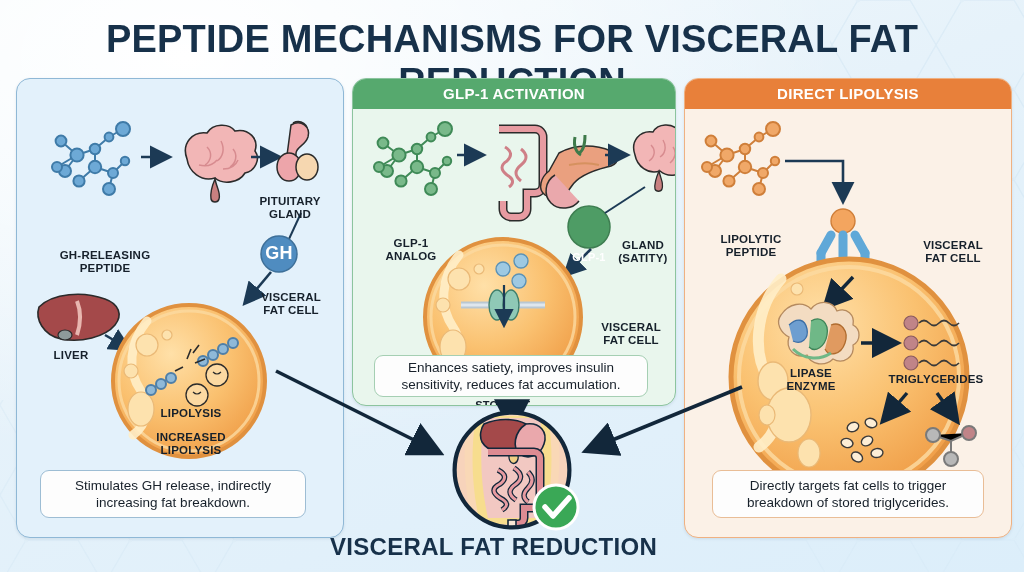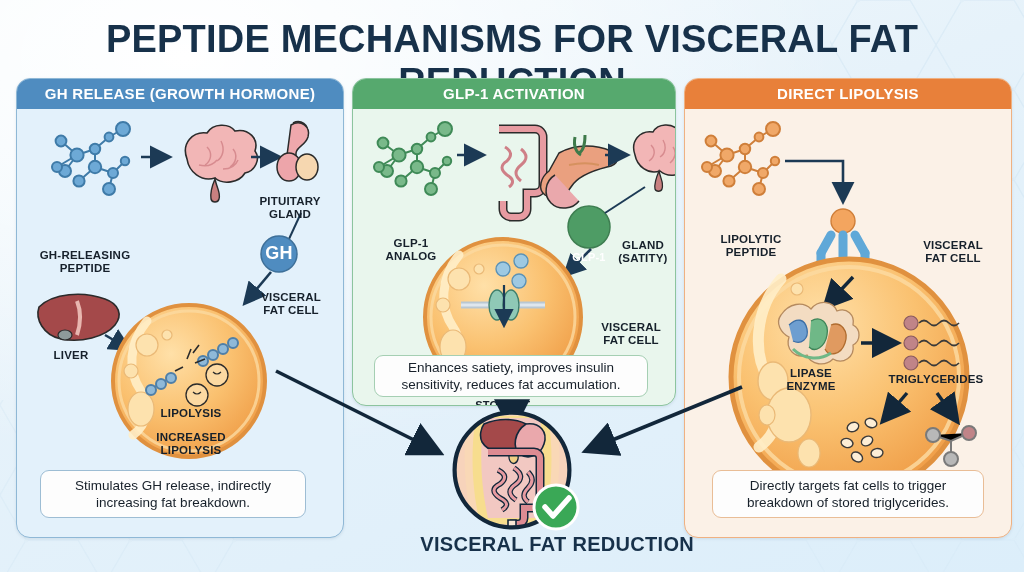--- a/index.html
+++ b/index.html
@@ -40,22 +40,22 @@
        display:flex;align-items:center;justify-content:center;padding:6px 8px;
        box-sizing:border-box;}
   .cap1{left:40px;top:470px;width:266px;height:48px;border:1.3px solid #9dbdd4;}
   .cap2{left:374px;top:355px;width:274px;height:42px;border:1.3px solid #a5cfb3;}
   .cap3{left:712px;top:470px;width:272px;height:48px;border:1.3px solid #e9bd96;}
 
   .lbl{position:absolute;font-size:11.5px;font-weight:bold;color:#16202b;
        text-align:center;line-height:13px;letter-spacing:.2px;}
   .lbl.sm{font-size:11px;line-height:12.5px;}
 
-  .bottomlbl{position:absolute;left:330px;top:533px;width:364px;text-align:right;
-    font-size:20px;font-weight:bold;color:#17314a;letter-spacing:.3px;}
+  .bottomlbl{position:absolute;left:330px;top:533px;width:364px;text-align:left;
+    font-size:24px;font-weight:bold;color:#17314a;letter-spacing:.3px;}
 
   svg{position:absolute;overflow:visible;}
   .ov{position:absolute;left:0;top:0;width:1024px;height:572px;pointer-events:none;}
 </style>
 </head>
 <body>
 
 <div id="stage">
 
   <svg id="hexbg" viewBox="0 0 1024 572">
@@ -67,21 +67,20 @@
       </pattern>
     </defs>
     <rect x="830" y="-20" width="220" height="230" fill="url(#hexp)" opacity=".85"></rect>
     <rect x="-20" y="400" width="300" height="200" fill="url(#hexp)" opacity=".6"></rect>
     <rect x="760" y="430" width="300" height="170" fill="url(#hexp)" opacity=".45"></rect>
   </svg>
 
   <div class="title">PEPTIDE MECHANISMS FOR VISCERAL FAT REDUCTION</div>
 
   <div class="panel p1">
-    <div class="hdr">GH RELEASE (GROWTH HORMONE)</div>
     <div class="body">
 
       <svg width="326" height="428" viewBox="0 0 326 428">
         <defs>
           <radialGradient id="fatg1" cx="38%" cy="32%" r="72%">
             <stop offset="0%" stop-color="#ffe0a8"></stop>
             <stop offset="55%" stop-color="#fac170"></stop>
             <stop offset="100%" stop-color="#f09f49"></stop>
           </radialGradient>
           <marker id="ah1" markerWidth="9" markerHeight="9" refX="7.5" refY="4.5" orient="auto">
@@ -162,21 +161,21 @@
           </g>
           <g stroke="#2b2b2b" stroke-width="1.6" fill="none">
             <path d="M170 250 L174 240 M178 254 L188 250 M166 258 L158 262 M176 244 L182 236"></path>
           </g>
           <circle cx="200" cy="266" r="11" fill="#fcd9a2" stroke="#2b2b2b" stroke-width="1.3"></circle>
           <circle cx="180" cy="286" r="11" fill="#fcd9a2" stroke="#2b2b2b" stroke-width="1.3"></circle>
           <path d="M196 263 q4 4 8 0 M176 283 q4 4 8 0" fill="none" stroke="#2b2b2b" stroke-width="1.1"></path>
         </g>
       </svg>
 
-      <div class="lbl" style="left:8px;top:140px;width:120px;">
+      <div class="lbl" style="left:28px;top:140px;width:120px;">
         <span>GH-RELEASING</span><br>
         <span>PEPTIDE</span>
       </div>
       <div class="lbl" style="left:226px;top:86px;width:94px;">
         <span>PITUITARY</span><br>
         <span>GLAND</span>
       </div>
       <div class="lbl" style="left:236px;top:138px;width:52px;color:#fff;font-size:18px;">
         <span>GH</span>
       </div>

